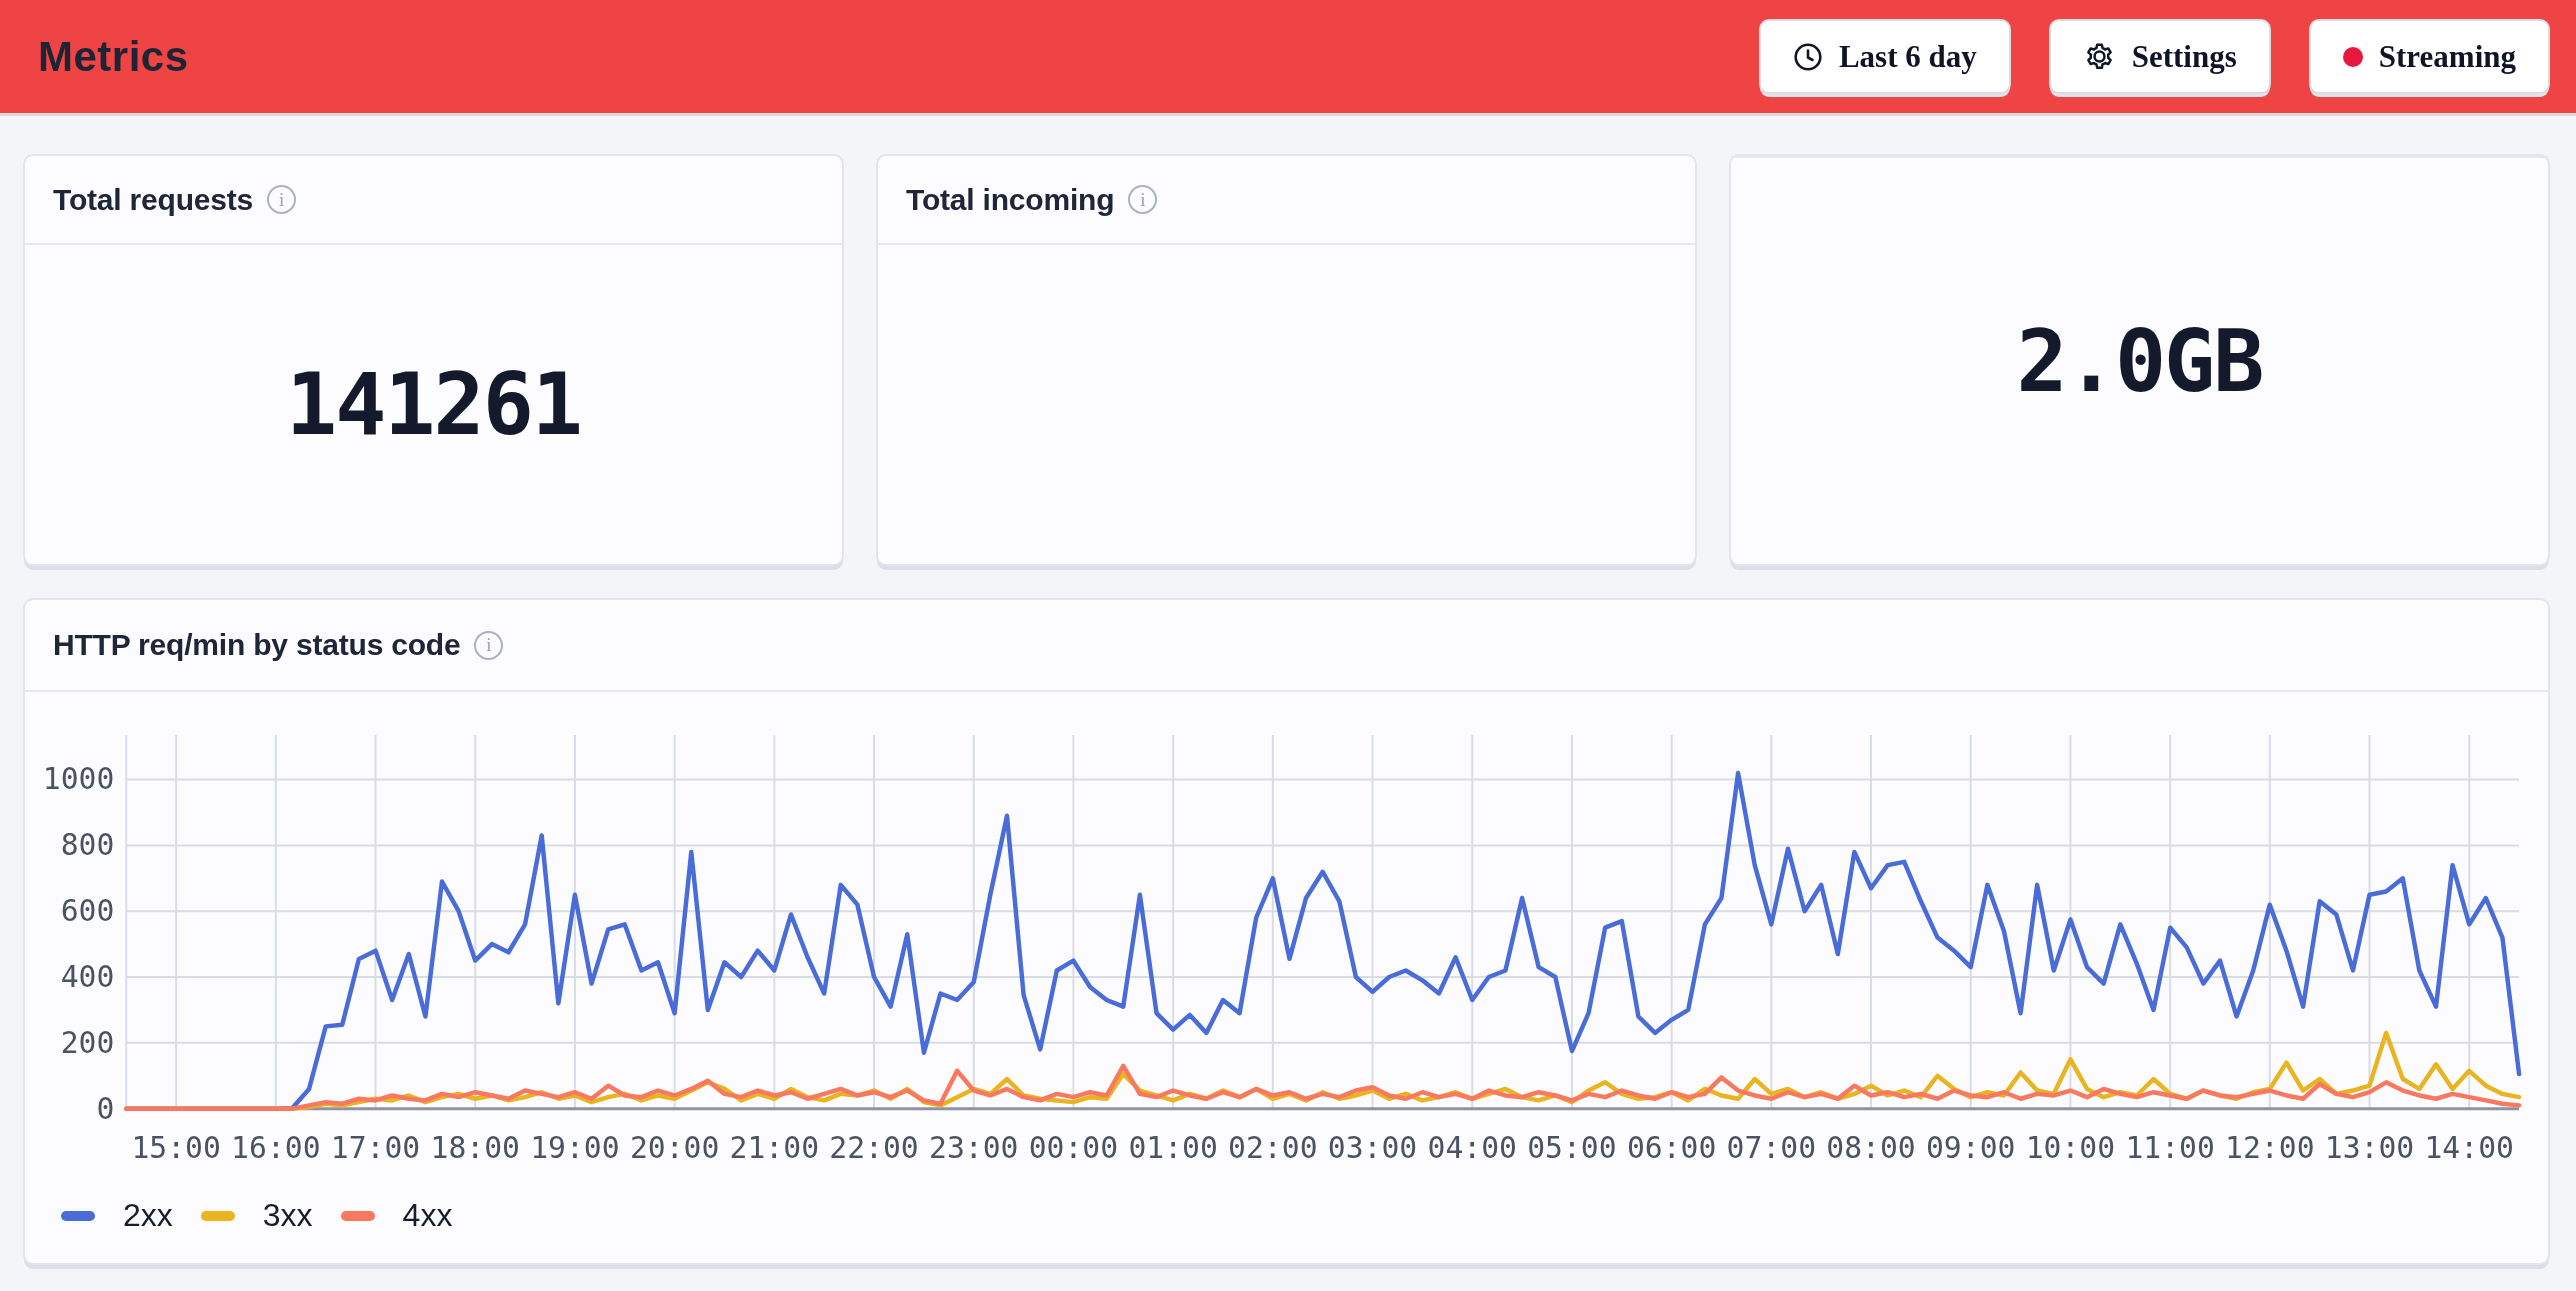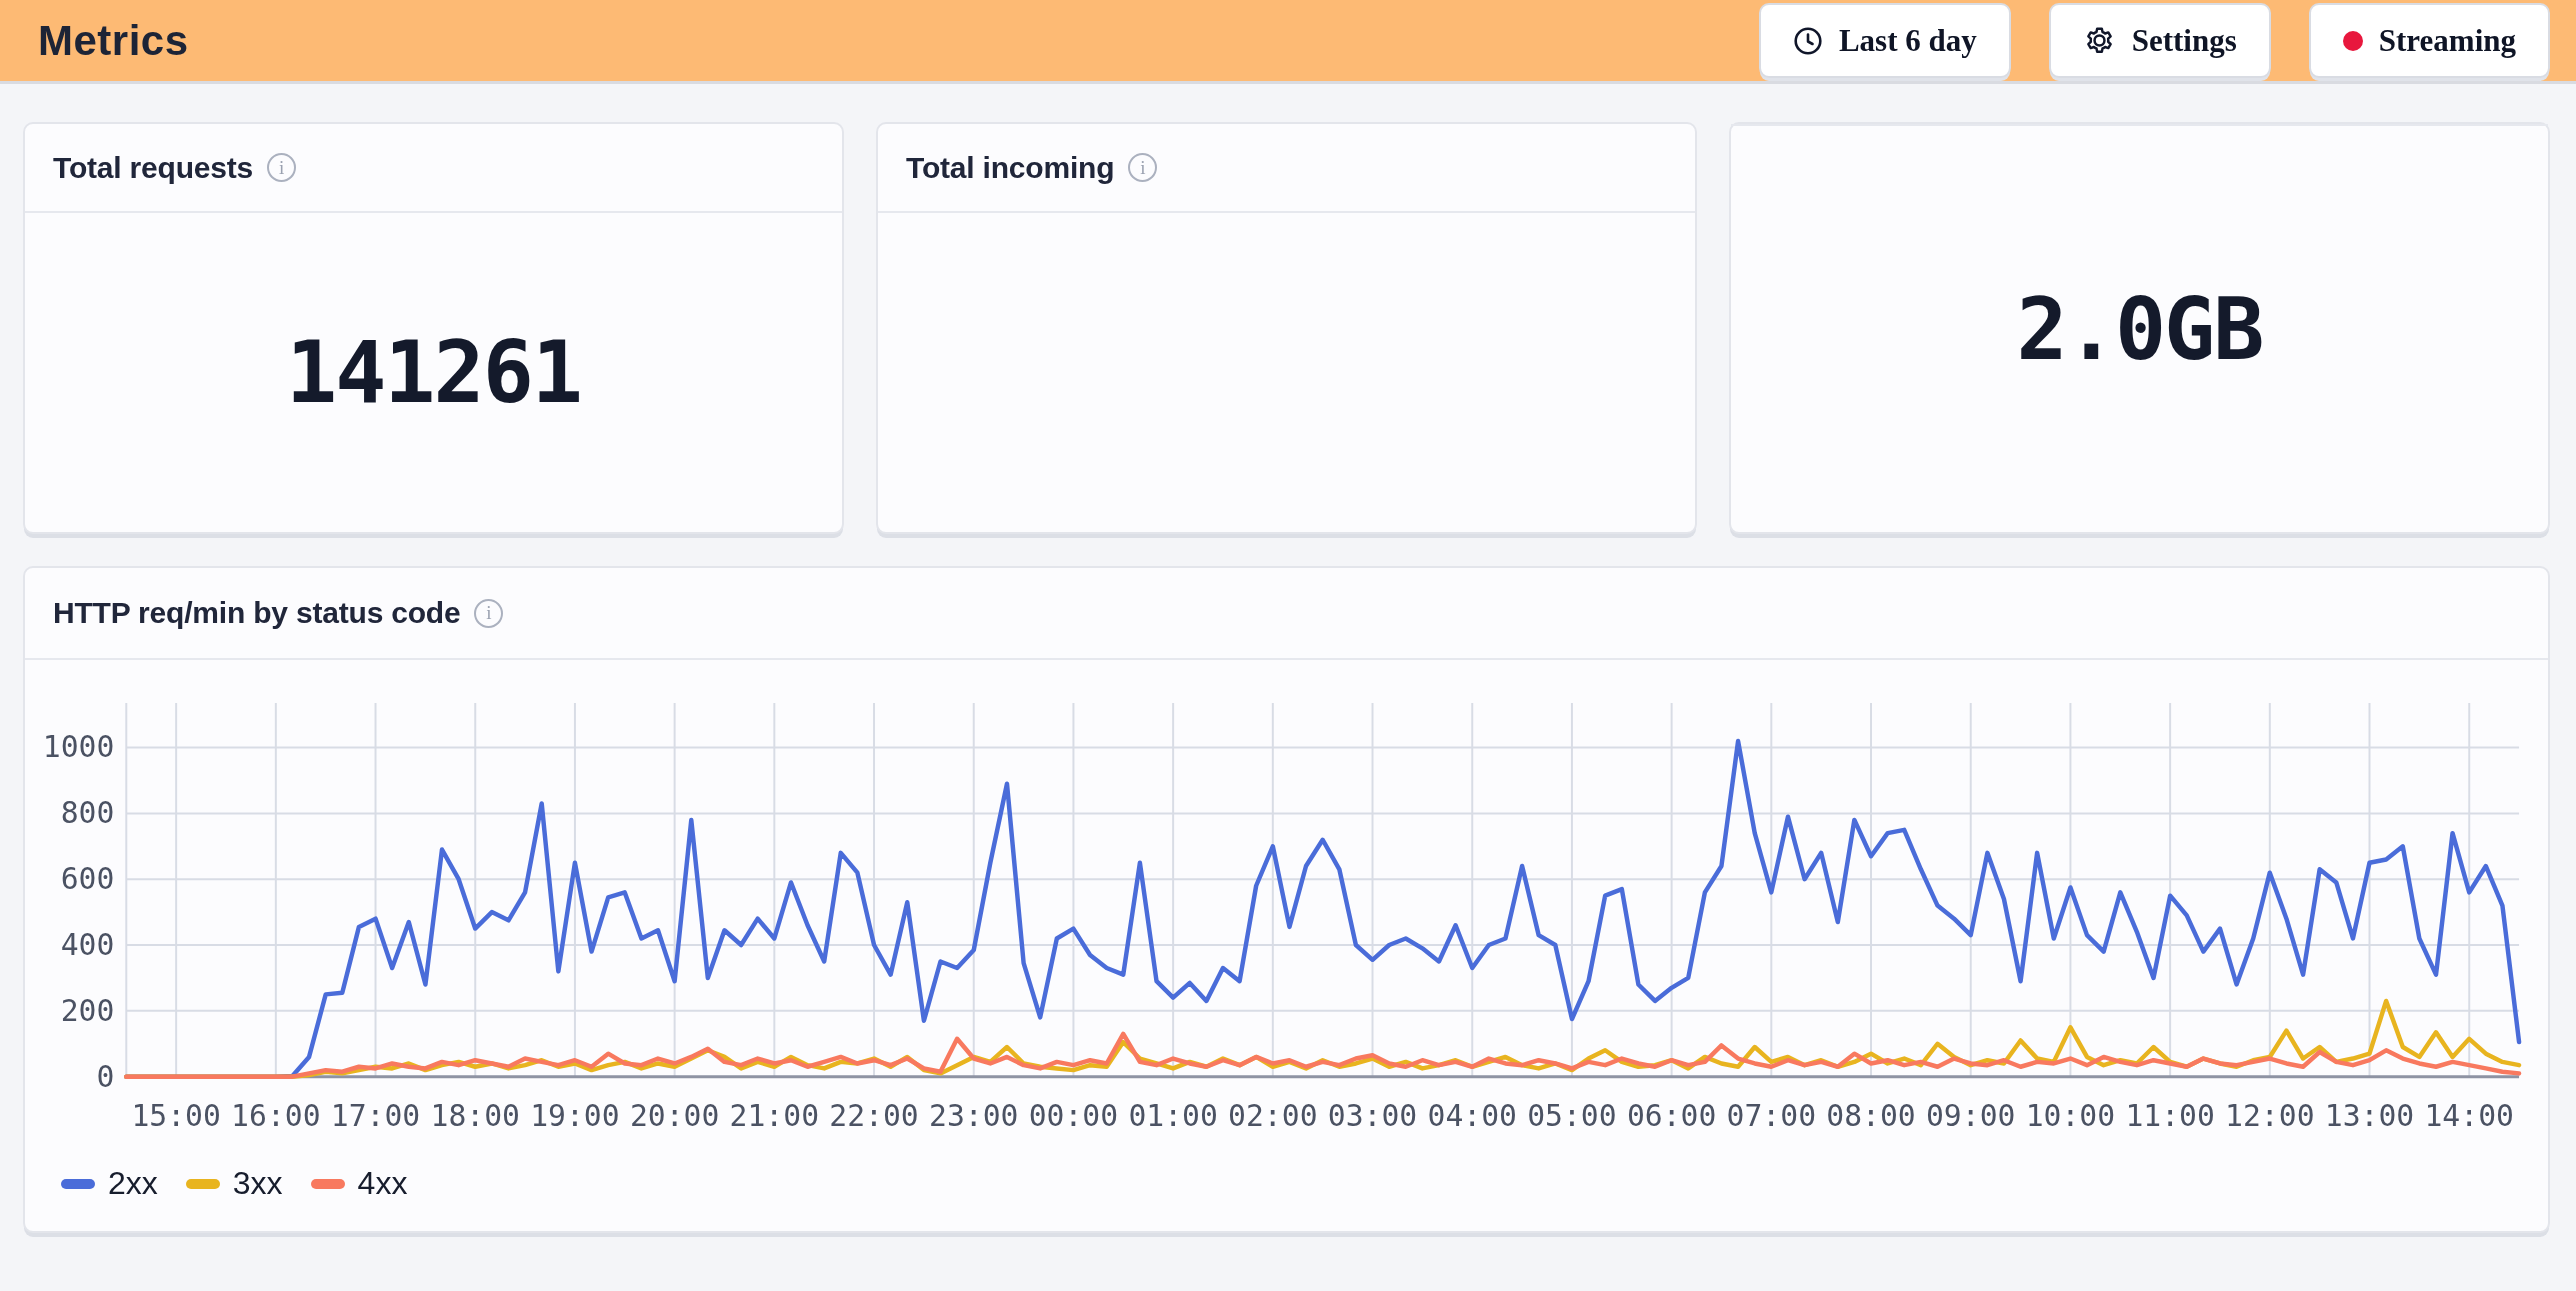--- a/index.html
+++ b/index.html
@@ -7,22 +7,22 @@
   body {
     width: 2576px; height: 1292px;
     background: #f4f5f8;
     font-family: "Liberation Sans", sans-serif;
     overflow: hidden;
     position: relative;
   }
 
   
   .topbar {
-    height: 84px;
-    background: #fdba74;
+    height: 116px;
+    background: #ef4444;
     border-bottom: 3px solid #d9dbe1;
     display: flex; align-items: center; justify-content: space-between;
     padding: 0 26px 0 38px;
   }
   .page-title {
     font-size: 42px; font-weight: 700; color: #1d2436; letter-spacing: 0.5px;
   }
   .topbar-buttons { display: flex; gap: 38px; }
   .btn {
     height: 75px;
@@ -70,21 +70,21 @@
   .chart-card .card-head { height: 90px; }
   .chart-area { padding-top: 40px; }
   #chart-svg { display: block; width: 2523px; height: 451px; }
   .grid { stroke: #d8dce5; stroke-width: 2; }
   .baseline { stroke: #8e93a3; stroke-width: 3; }
   .tick { font-family: "DejaVu Sans Mono", monospace; font-size: 30px; fill: #4b5263; }
   .xtick { text-anchor: middle; }
   .ytick { text-anchor: end; }
 
   .legend { display: flex; gap: 28px; padding: 14px 0 0 36px; align-items: center; }
-  .legend-item { display: flex; align-items: center; gap: 13px; cursor: pointer; }
+  .legend-item { display: flex; align-items: center; gap: 28px; cursor: pointer; }
   .swatch { width: 34px; height: 10px; border-radius: 5px; background: #888; }
   .legend-label { font-size: 32px; color: #171d2d; }
 </style>
 </head>
 <body>
 
 <header class="topbar">
   <div class="page-title">Metrics</div>
   <div class="topbar-buttons">
 

